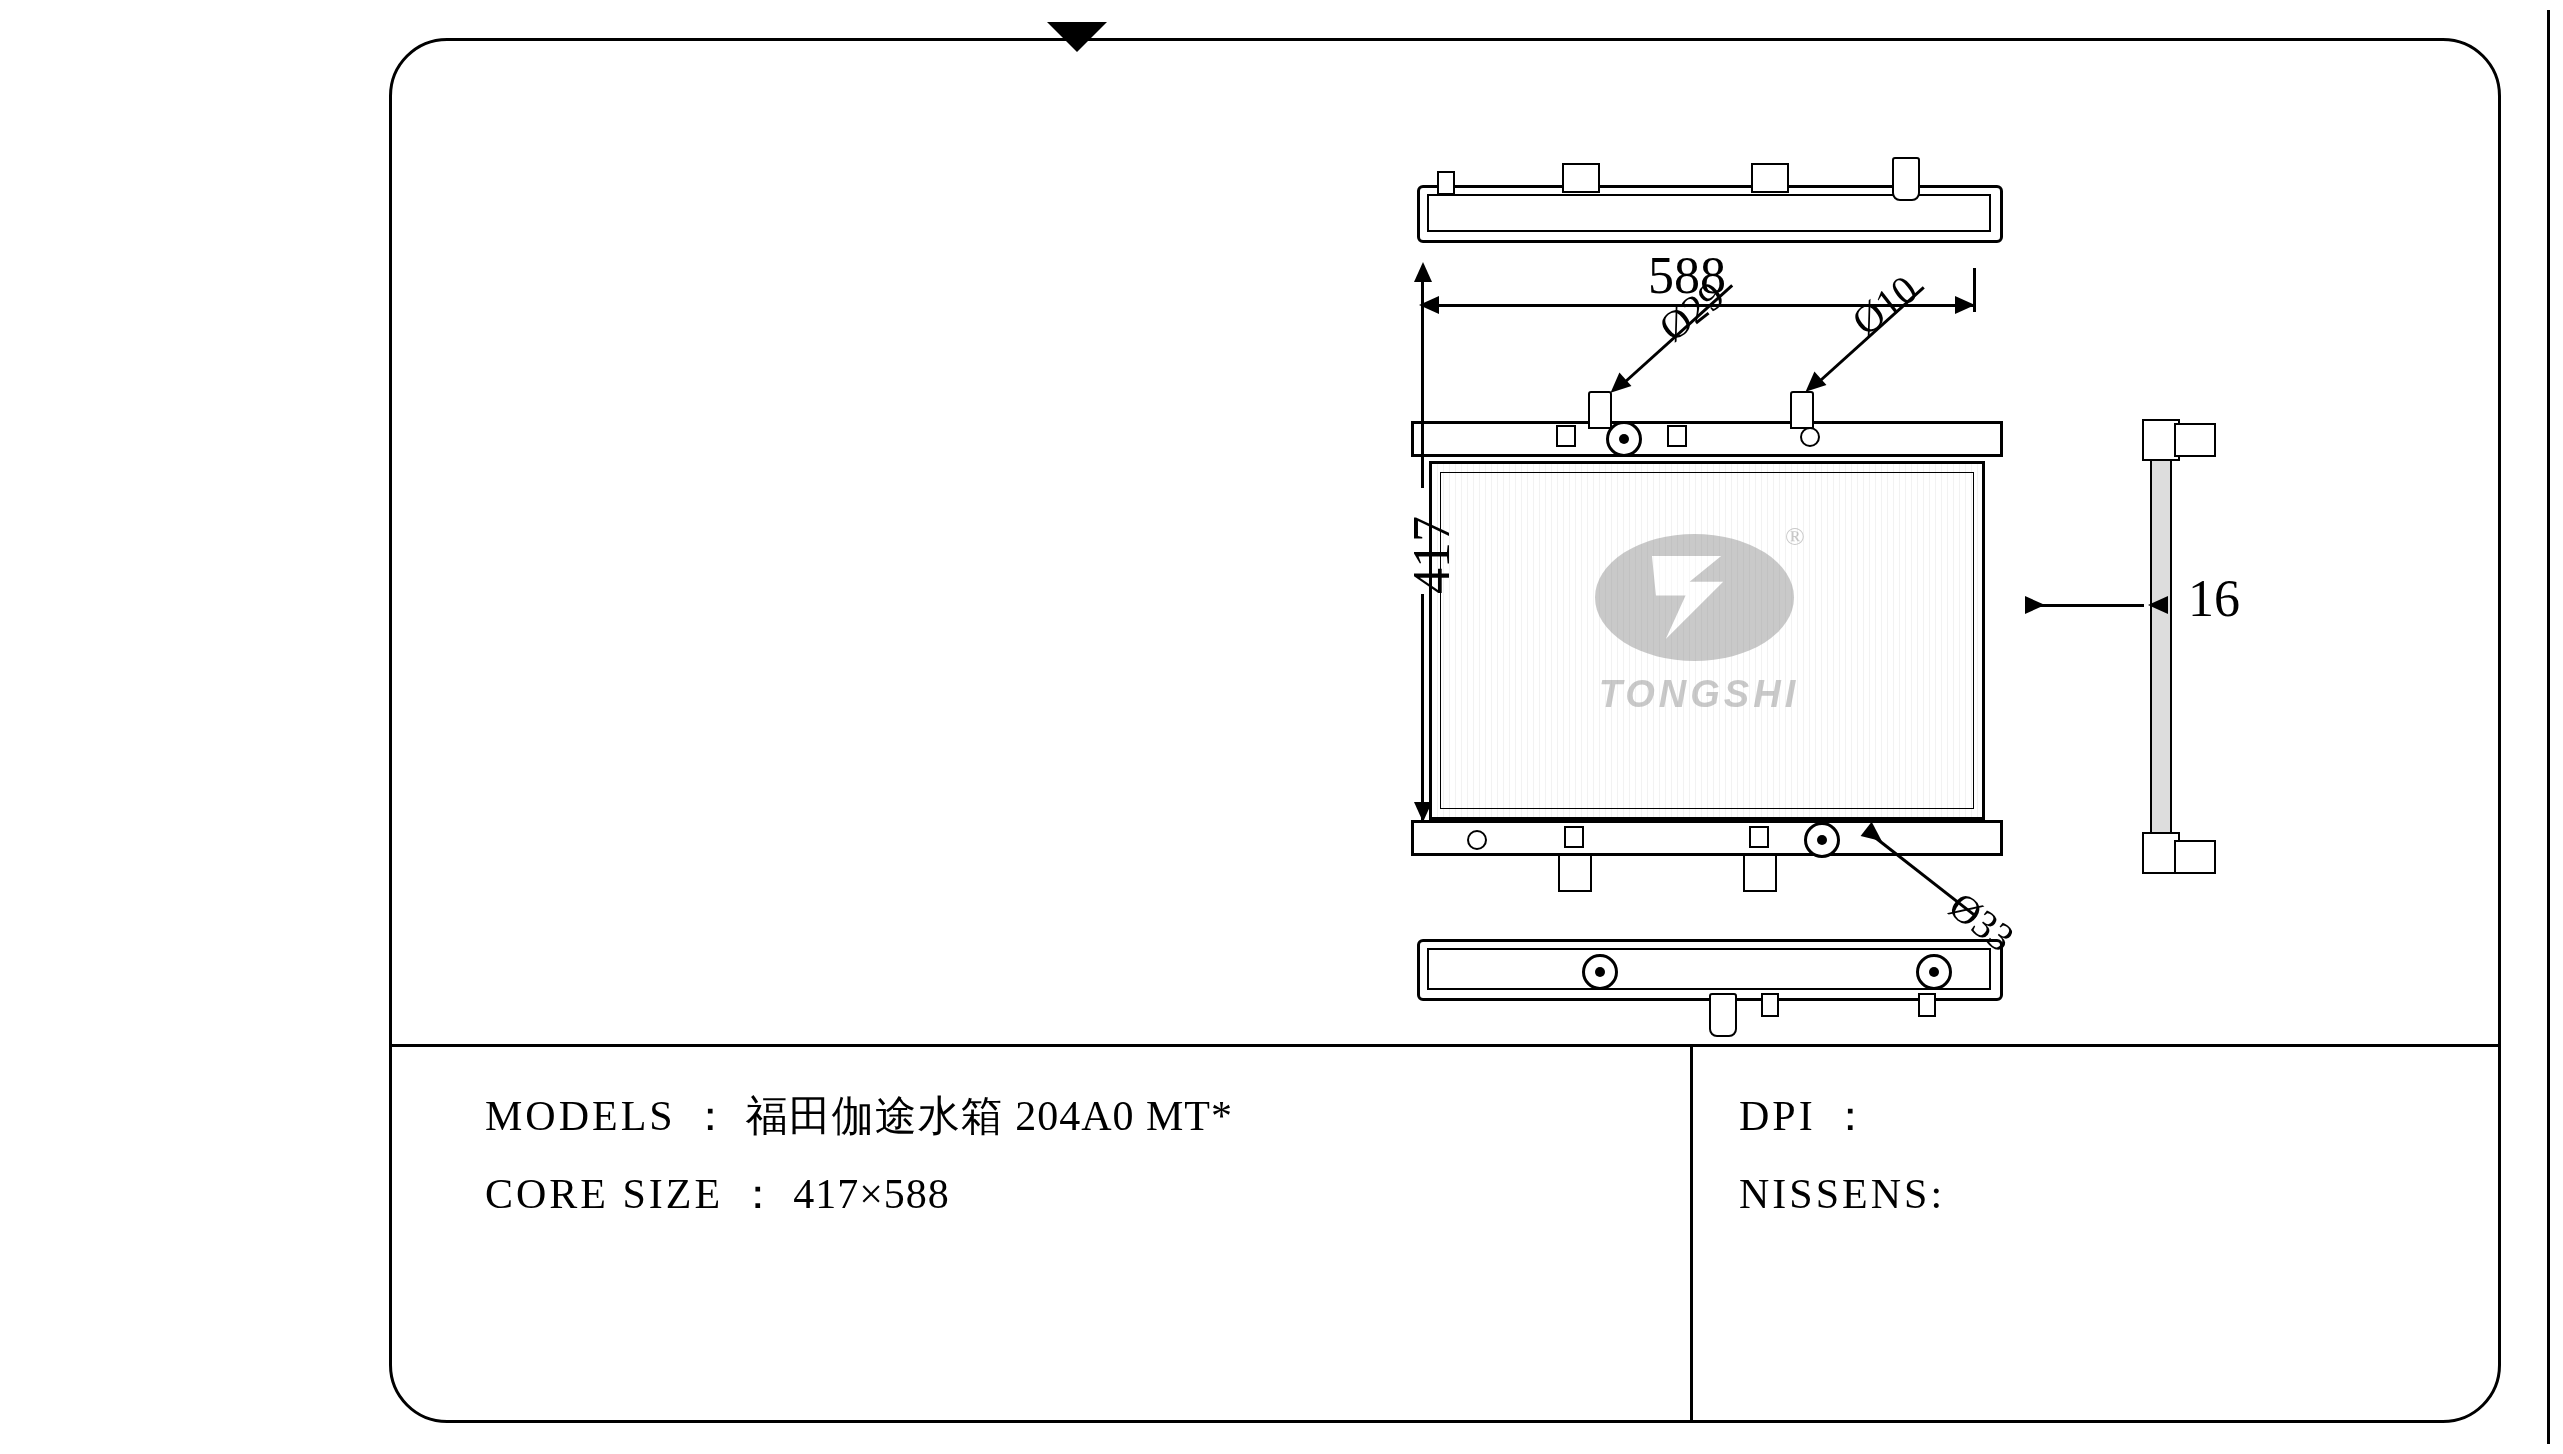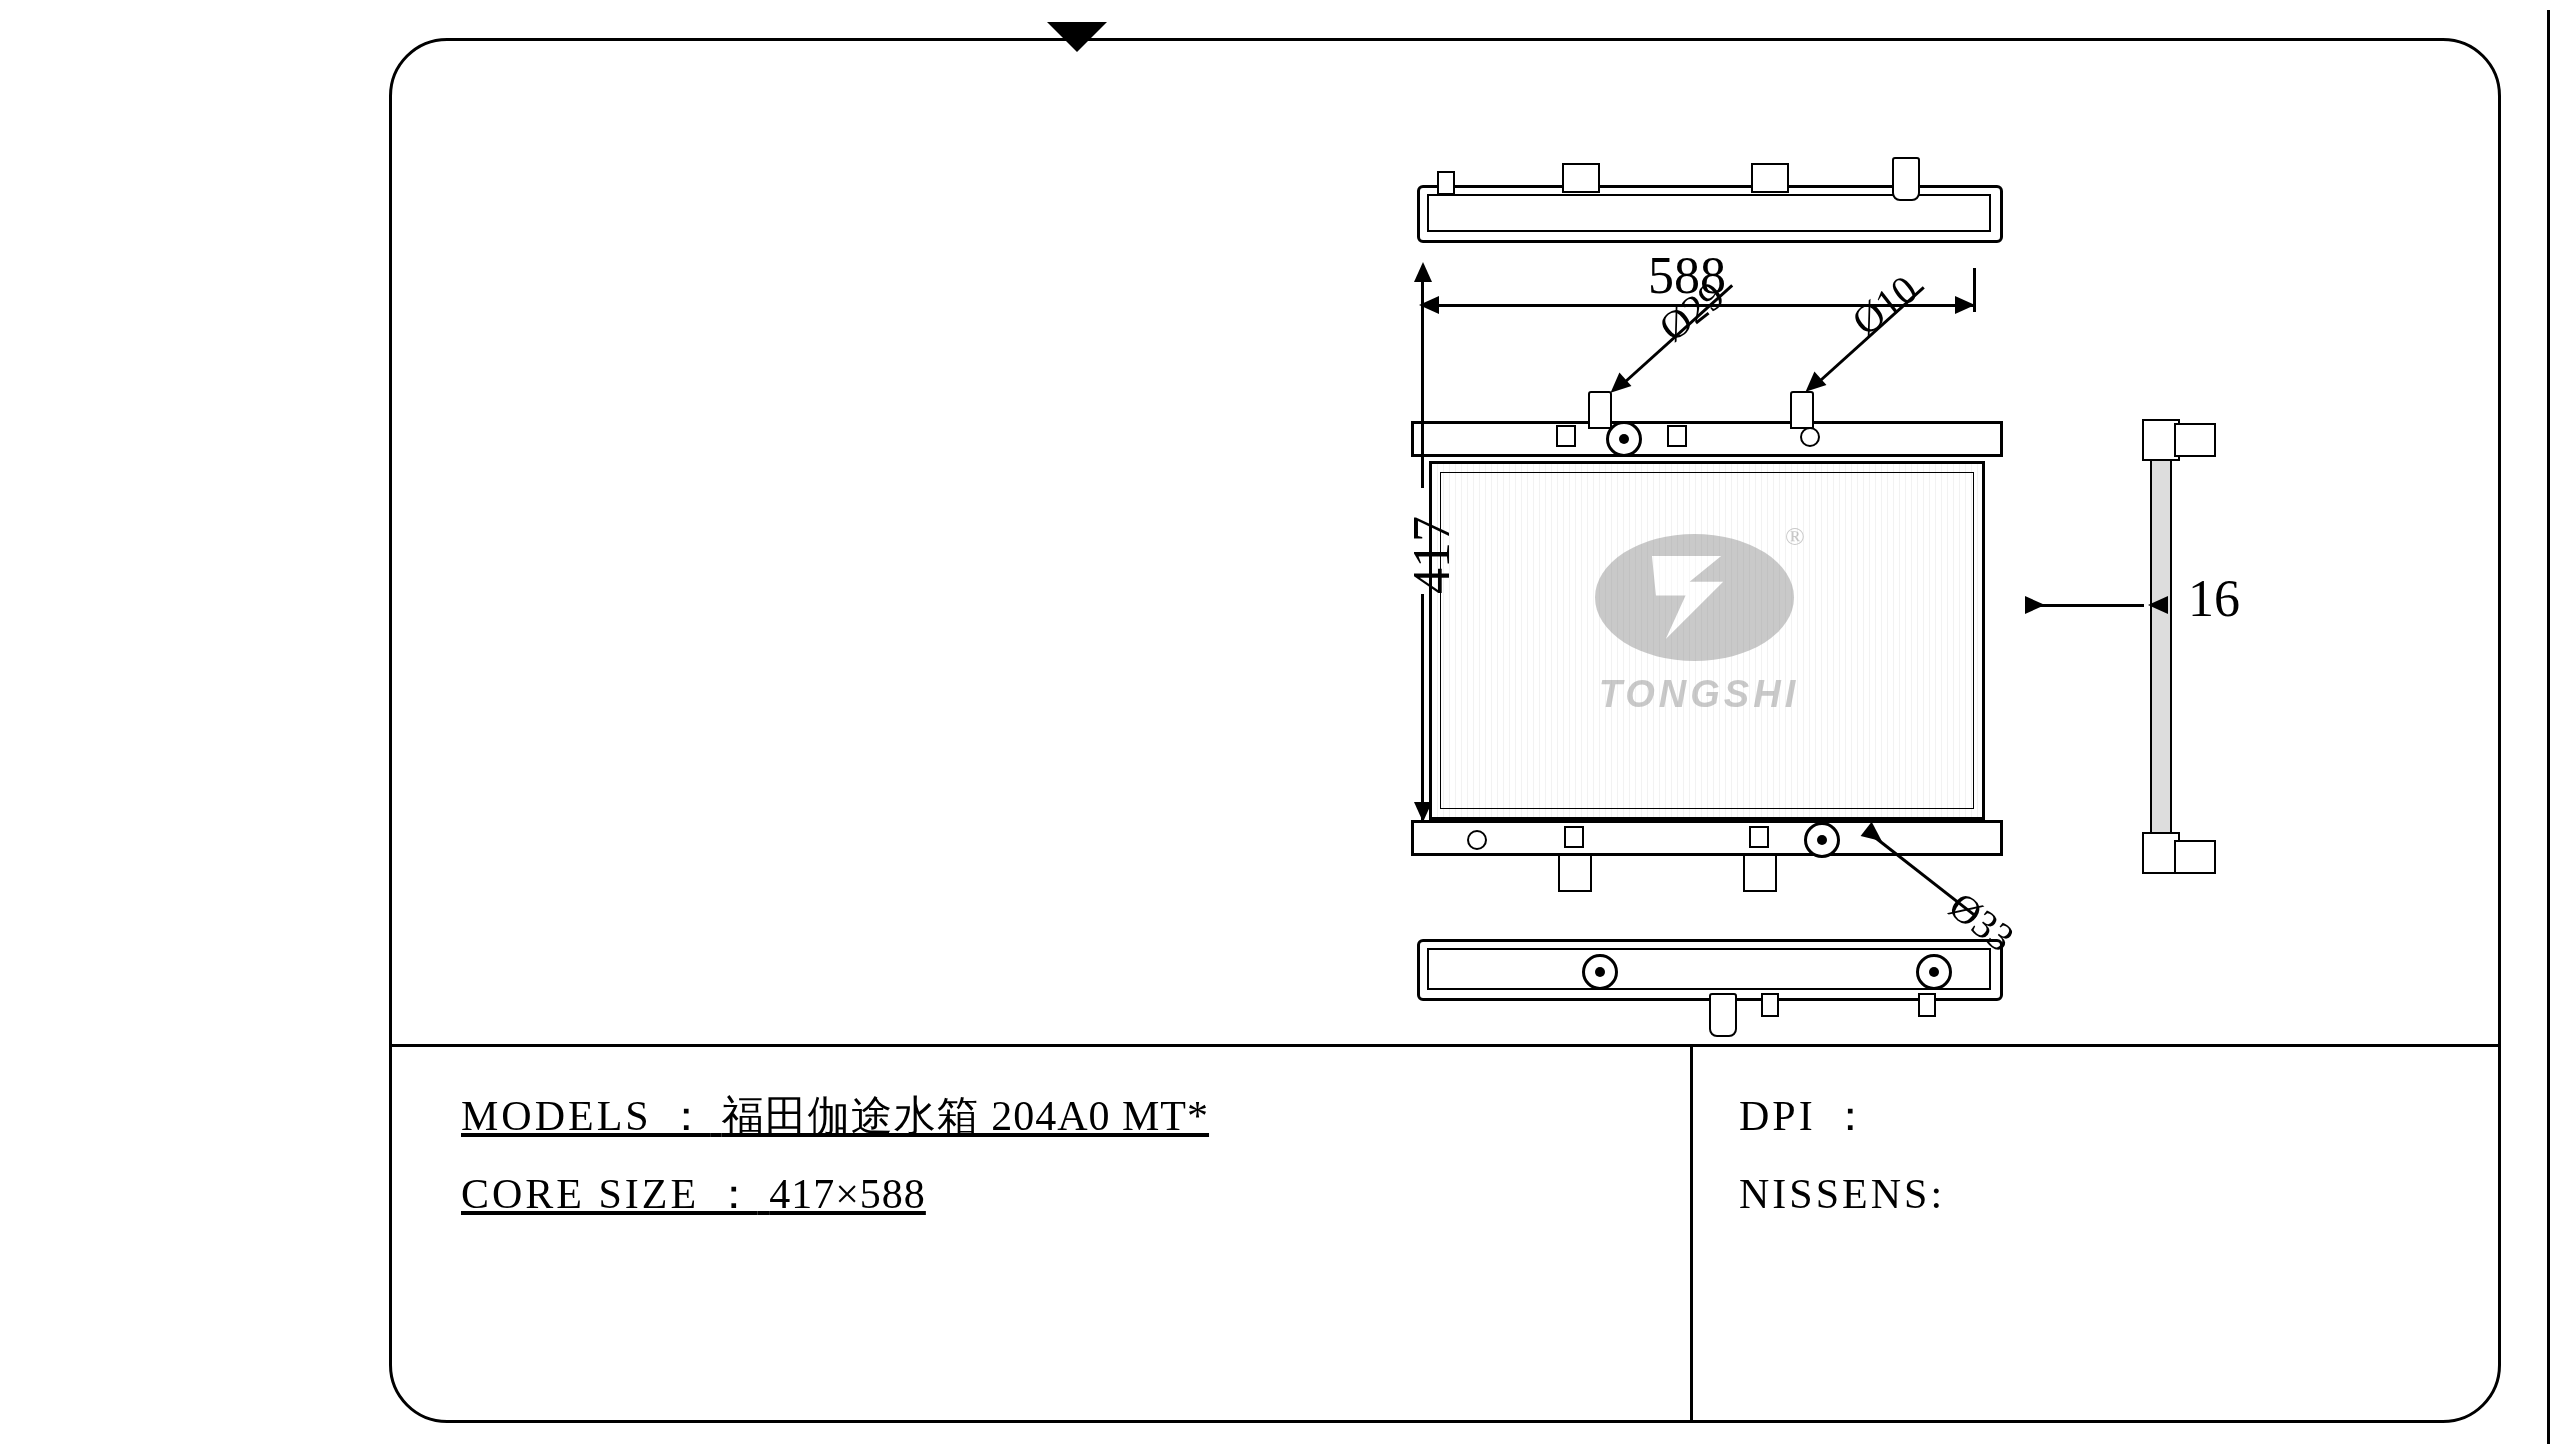--- a/index.html
+++ b/index.html
@@ -26,21 +26,21 @@
   .ribbon-tab{
     position:absolute;left:1047px;top:22px;width:60px;height:30px;background:#000;
     clip-path:polygon(0 0,100% 0,50% 100%);
   }
 
   
   .sep{position:absolute;left:392px;top:1044px;width:2106px;height:3px;background:#000;}
   .vsep{position:absolute;left:1690px;top:1044px;width:3px;height:378px;background:#000;}
 
   
-  .info-left{position:absolute;left:461px;top:1077px;width:1191px;text-decoration:underline;}
+  .info-left{position:absolute;left:485px;top:1077px;width:1191px;}
   .info-right{position:absolute;left:1739px;top:1077px;width:695px;}
   .info-row{font-size:42px;line-height:78px;white-space:nowrap;font-family:"Liberation Serif",serif;letter-spacing:1px;}
   .info-row .lbl{letter-spacing:3px;}
 
   
   .drawing{position:absolute;left:389px;top:38px;width:2112px;height:1003px;}
 
   
   .tank-top{position:absolute;left:1028px;top:147px;width:580px;height:52px;border:3px solid #000;border-radius:6px;background:#fff;}
   .tank-top-inner{position:absolute;left:1038px;top:156px;width:560px;height:34px;border:2px solid #000;background:#fff;}

